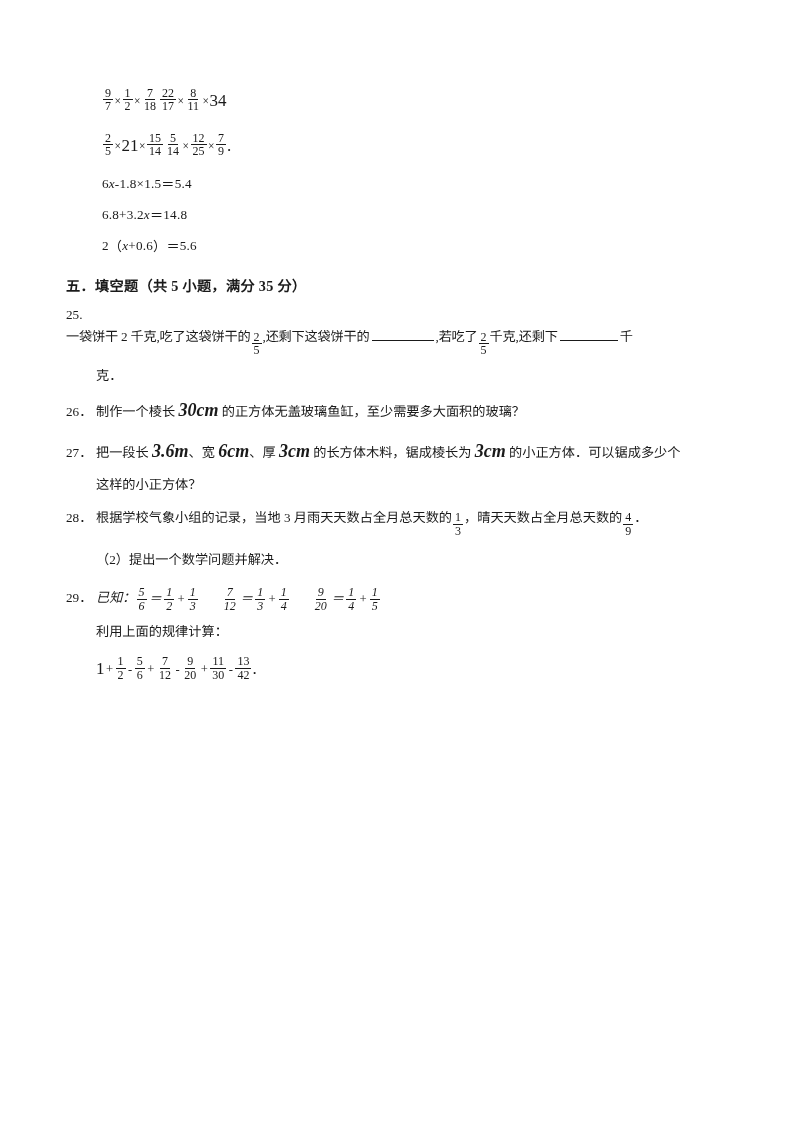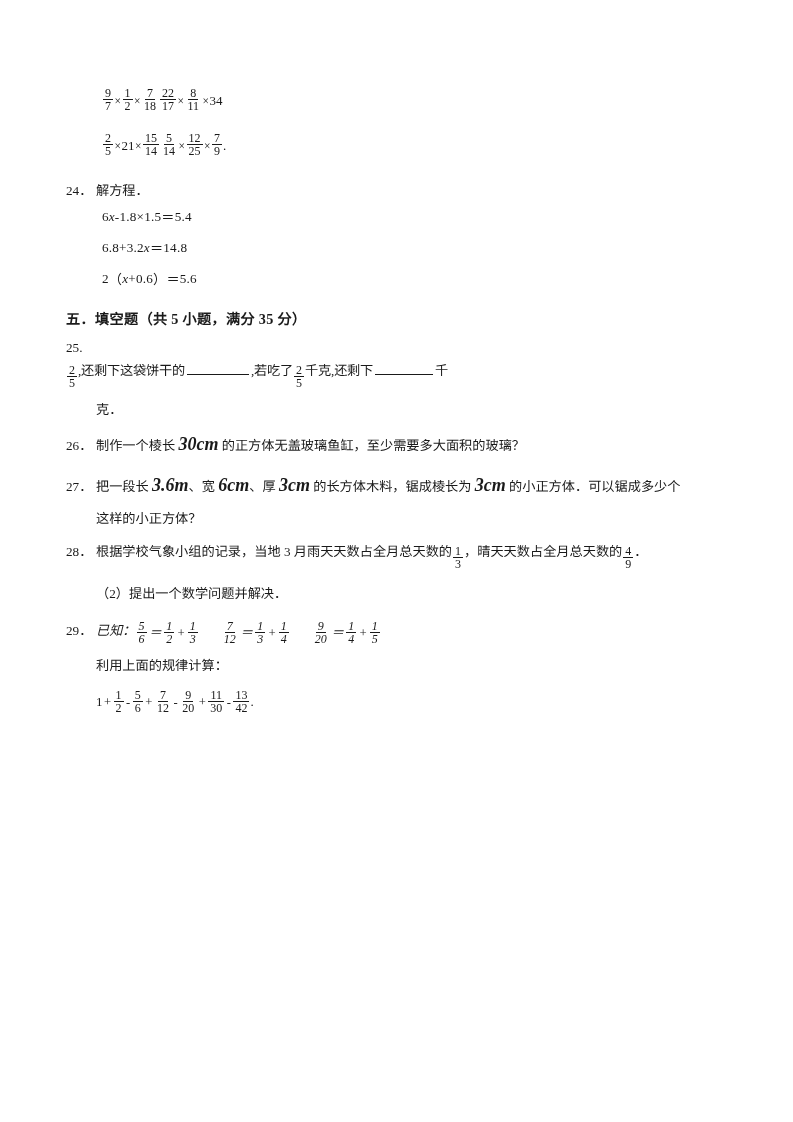--- a/index.html
+++ b/index.html
@@ -78,21 +78,21 @@
   }
   .op {
     margin: 0 1.5px;
     font-size: 12.6px;
   }
   .opx {
     margin: 0 0.5px;
     font-size: 11.5px;
   }
   .mnum {
-    font-size: 13px;
+    font-size: 17px;
   }
 
   
   .expr-block {
     padding-left: 36px;
   }
   .expr-row {
     height: 45px;
     display: flex;
     align-items: center;
@@ -232,24 +232,20 @@
             <span class="opx">×</span>
             <span class="frac">
               <span class="num">7</span>
               <span class="den">9</span>
             </span>
             <span class="mnum">.</span>
           </span>
       </div>
     </div>
 
-    <div class="qrow q-sp">
-      <span class="qnum">24．</span>
-      <span class="qbody">解方程．</span>
-    </div>
     <div class="eqline">
         <span>6</span>
         <span class="it">x</span>
         <span> </span>
         <span>-</span>
         <span> </span>
         <span>1</span>
         <span>.</span>
         <span>8</span>
         <span>×</span>
@@ -289,20 +285,21 @@
         <span>5</span>
         <span>.</span>
         <span>6</span>
       </div>
 
     <div class="section-head">五．填空题（共 5 小题，满分 35 分）</div>
 
     <div class="qrow q25">
       <span class="qnum">25.</span>
       <span class="qbody inline-mixed">
+        <span class="tight">一袋饼干 2 千克,吃了这袋饼干的</span>
         <span class="frac">
           <span class="num">2</span>
           <span class="den">5</span>
         </span>
         <span class="tight">,还剩下这袋饼干的</span>
         <span class="blank"></span>
         <span class="tight">,若吃了</span>
         <span class="frac">
           <span class="num">2</span>
           <span class="den">5</span>

